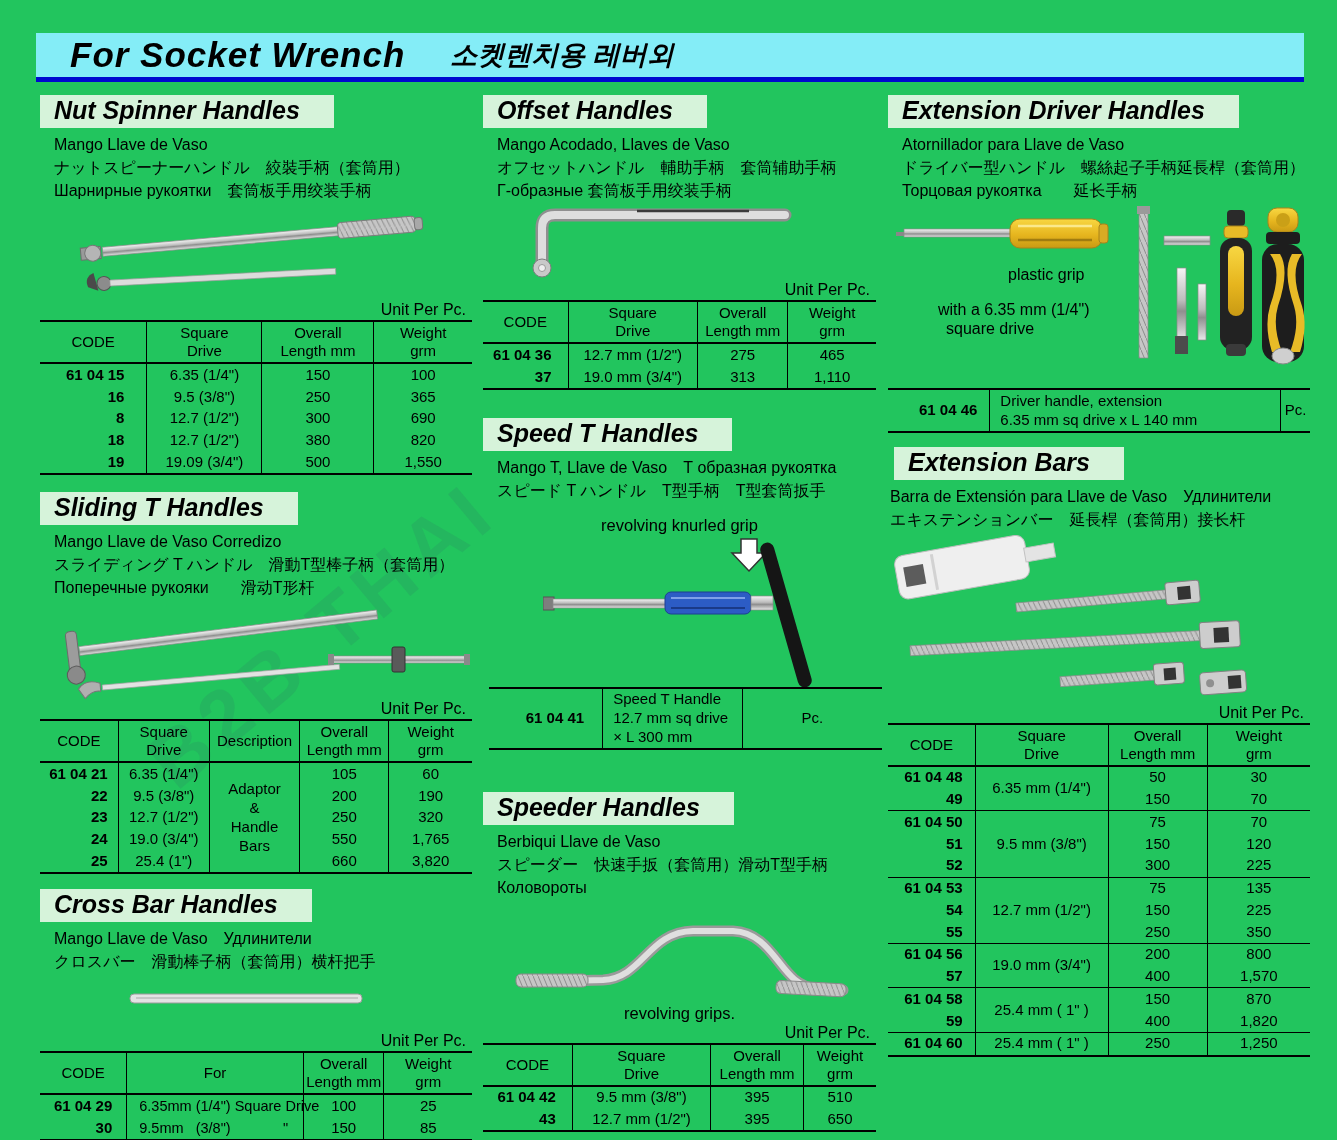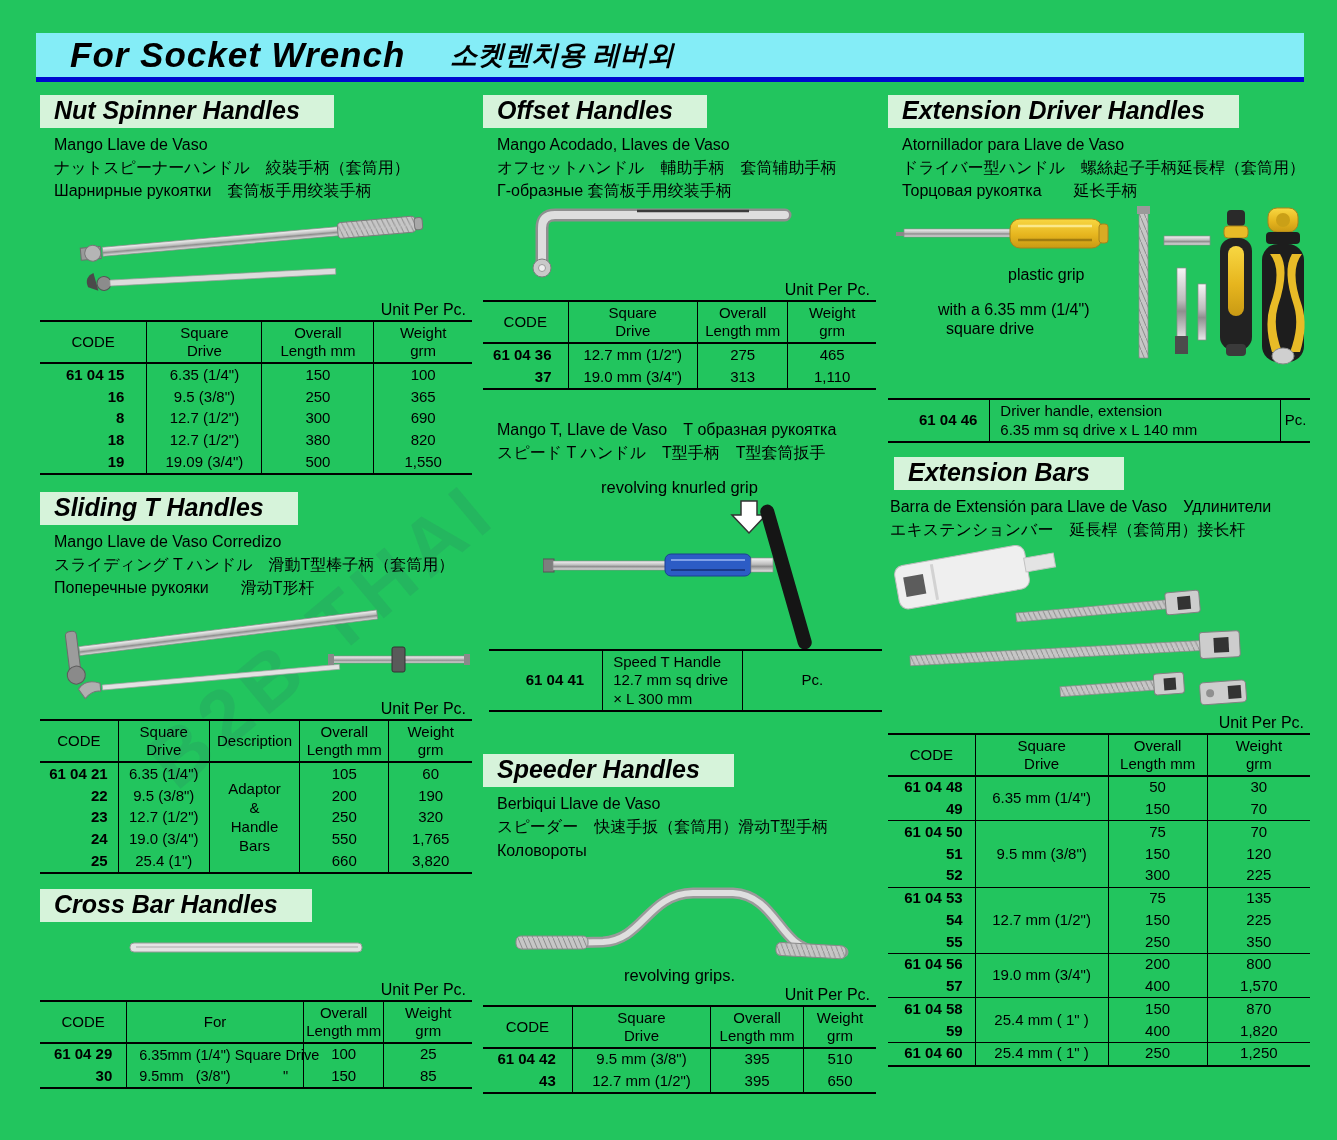--- a/index.html
+++ b/index.html
@@ -245,20 +245,24 @@
               <td>25.4  (1")</td>
               <td>660</td>
               <td>3,820</td>
             </tr>
           </tbody>
         </table>
     </div>
 
     <div class="sec" style="margin-top:15px;">
       <div class="sec-title">Cross Bar Handles</div>
+      <div class="subs">
+        <div>Mango Llave de Vaso　Удлинители</div>
+        <div>クロスバー　滑動棒子柄（套筒用）横杆把手</div>
+      </div>
       <div class="photo" style="height:44px;margin:14px 0 0 88px;">
         <svg width="240" height="24" viewBox="0 0 240 24">
           <rect x="2" y="7" width="232" height="9" rx="4" fill="#e3e3e3" stroke="#9a9a9a"></rect>
           <line x1="8" y1="11" x2="230" y2="11" stroke="#bcbcbc" stroke-width="1.5"></line>
         </svg>
       </div>
       <div class="unit">Unit Per Pc.</div>
       <table class="spec t-cross">
           <thead>
             <tr>
@@ -330,20 +334,21 @@
               <td>37</td>
               <td>19.0 mm  (3/4")</td>
               <td>313</td>
               <td>1,110</td>
             </tr>
           </tbody>
         </table>
     </div>
 
     <div class="sec" style="margin-top:28px;">
+      <div class="sec-title">Speed T Handles</div>
       <div class="subs">
         <div>Mango T, Llave de Vaso　Т образная рукоятка</div>
         <div>スピード T ハンドル　T型手柄　T型套筒扳手</div>
       </div>
       <div class="ann-center" style="margin-top:14px;">revolving knurled grip</div>
       <div class="photo" style="height:152px;margin-left:60px;">
         <svg width="310" height="152" viewBox="0 0 310 152">
           <path d="M198,4 h16 v14 h9 l-17,18 -17,-18 h9 z" fill="#fff" stroke="#333" stroke-width="1.5"></path>
           <rect x="0" y="62" width="11" height="13" fill="#7e7e7e" stroke="#555"></rect>
           <rect x="10" y="64" width="160" height="9" fill="url(#chrome)" stroke="#8a8a8a" stroke-width="0.7"></rect>
@@ -452,21 +457,21 @@
             <rect x="366" y="38" width="42" height="118" rx="16" fill="#1d1d1d"></rect>
             <path d="M374,48 q13,16 0,52 q-6,20 2,46 l10,0 q-10,-26 -4,-46 q12,-36 2,-52 z" fill="#e8bb27"></path>
             <path d="M406,48 q-13,16 0,52 q6,20 -2,46 l-10,0 q10,-26 4,-46 q-12,-36 -2,-52 z" fill="#e8bb27"></path>
             <ellipse cx="387" cy="150" rx="11" ry="8" fill="#cfcfcf" stroke="#8a8a8a"></ellipse>
           </g>
         </svg>
         <span class="cap abs" style="left:120px;top:60px;">plastic grip</span>
         <span class="cap abs" style="left:50px;top:95px;">with a 6.35 mm (1/4")</span>
         <span class="cap abs" style="left:58px;top:114px;">square drive</span>
       </div>
-      <table class="spec t-extdrv" style="margin-top:20px;">
+      <table class="spec t-extdrv" style="margin-top:10px;">
           <tbody>
             <tr>
               <td>61 04 46</td>
               <td class="dL">Driver handle, extension
 6.35 mm sq drive x L 140 mm</td>
               <td>Pc.</td>
             </tr>
           </tbody>
         </table>
     </div>

